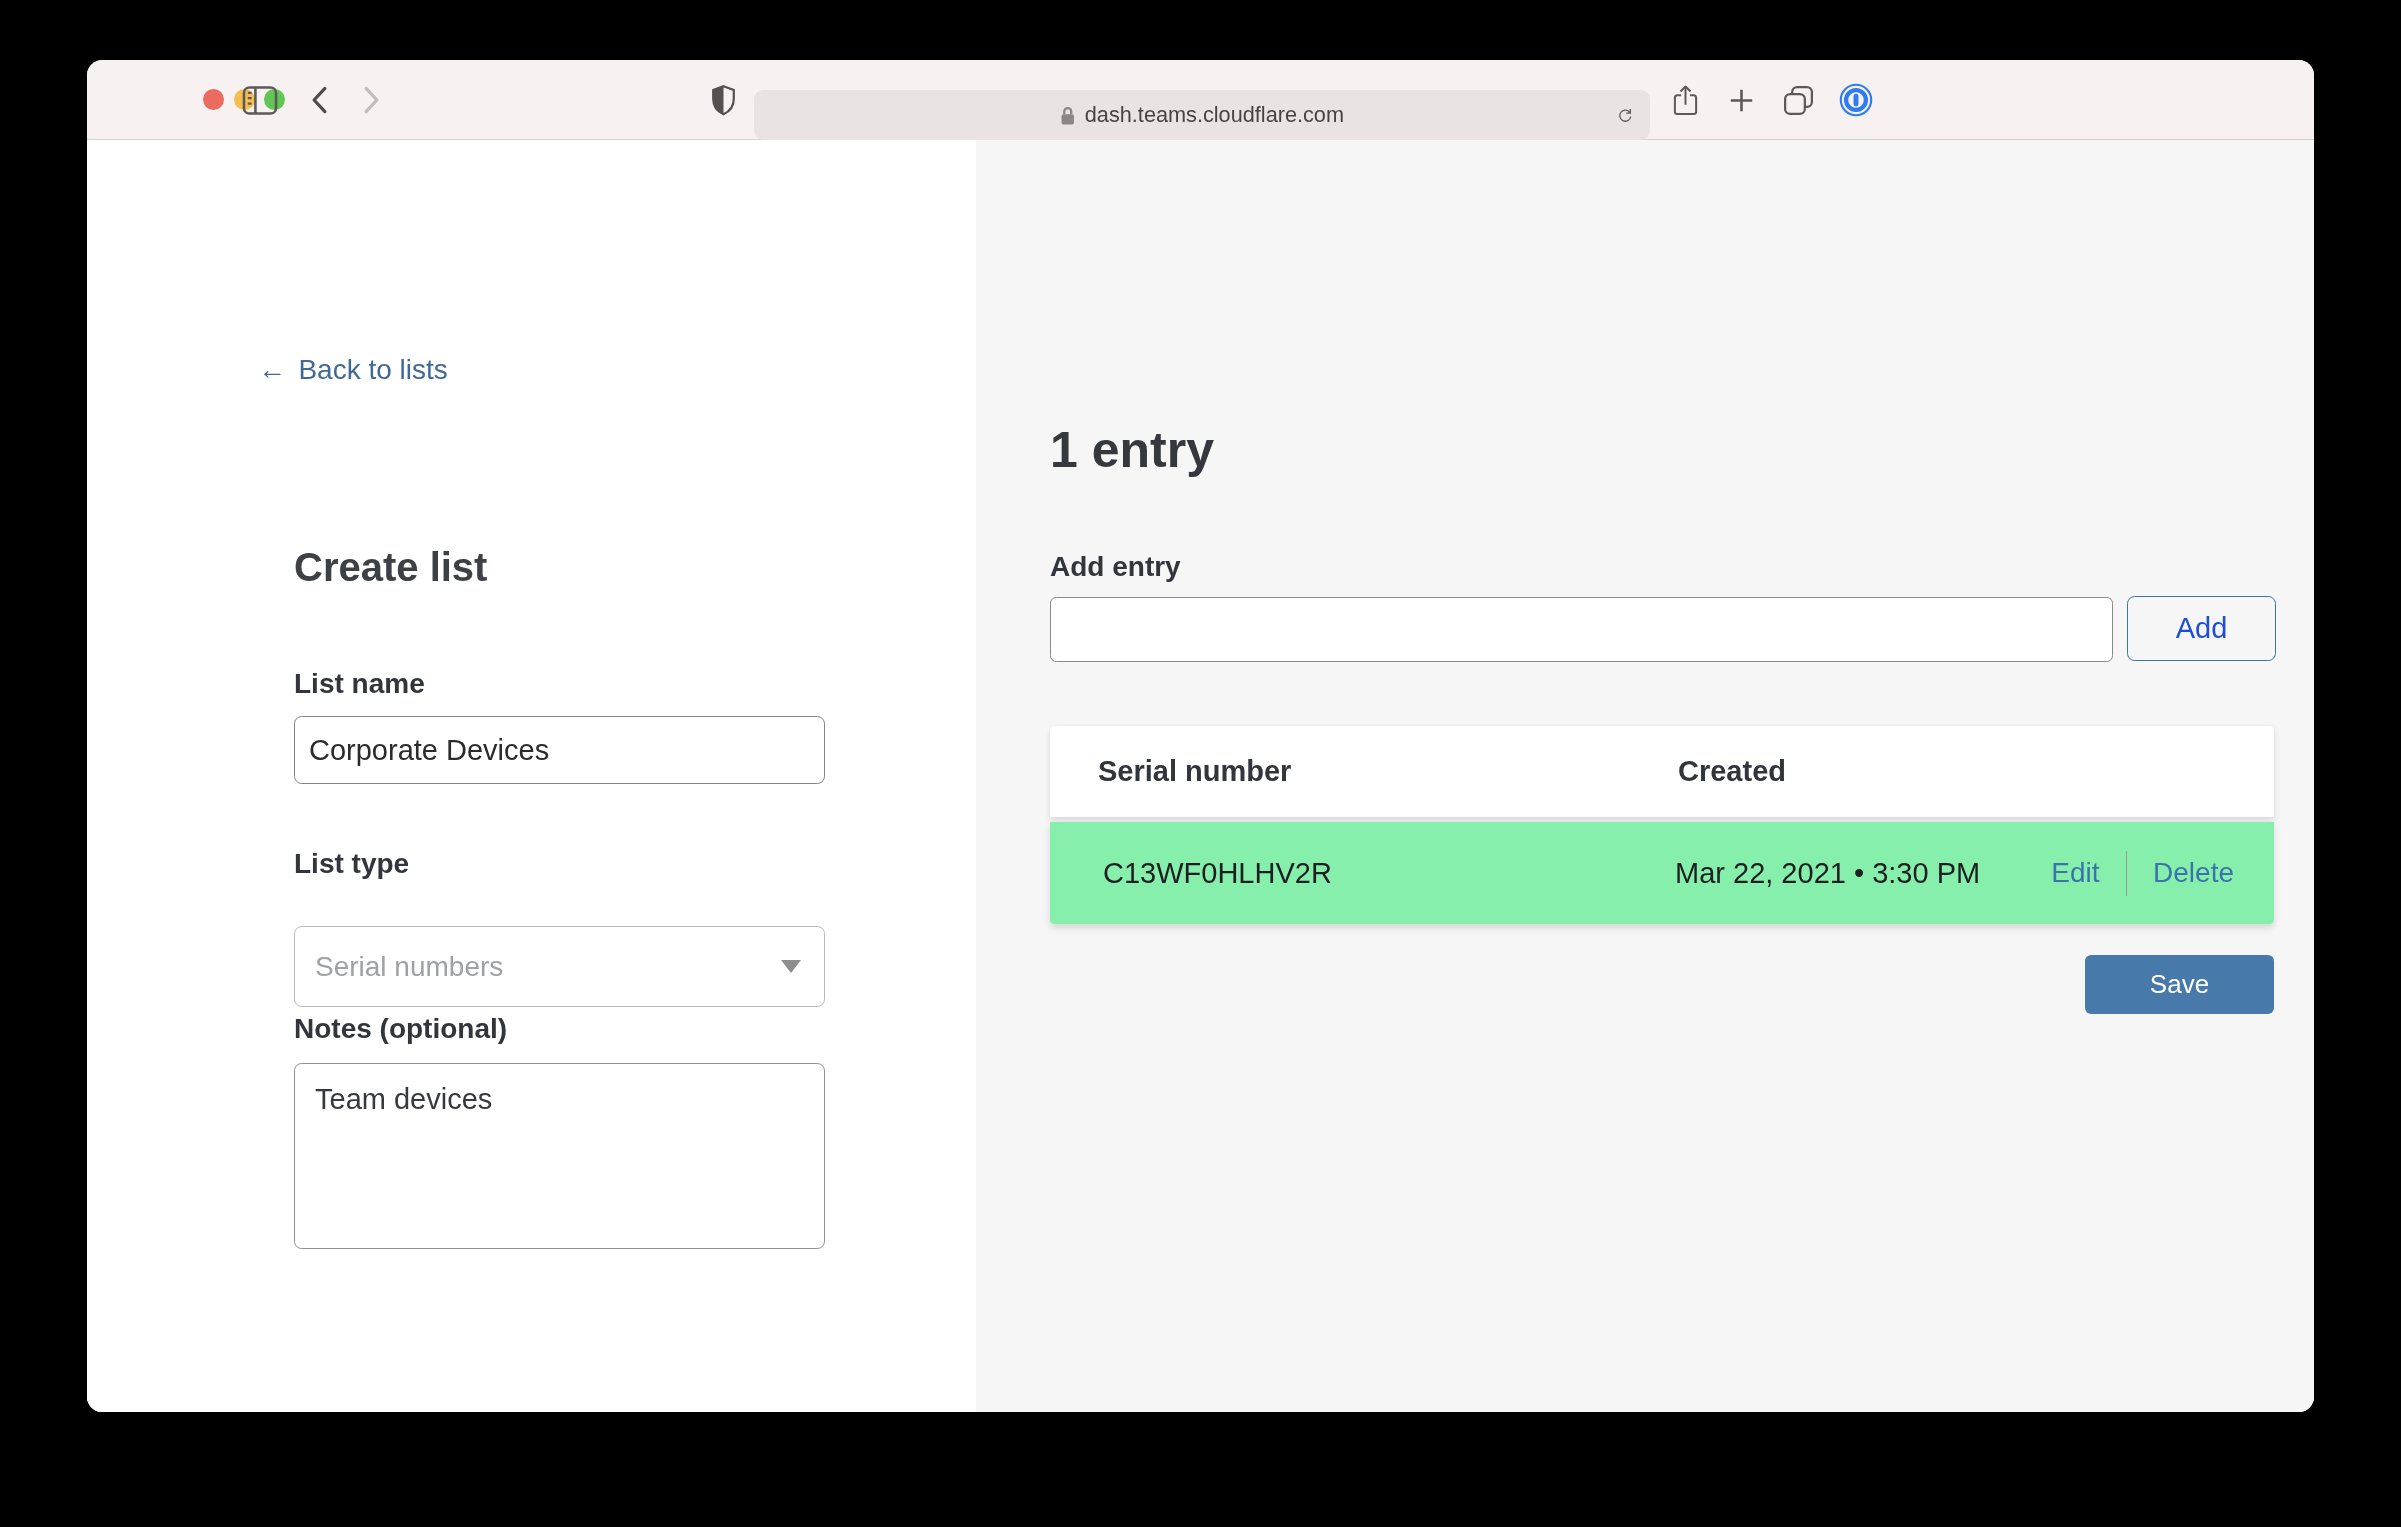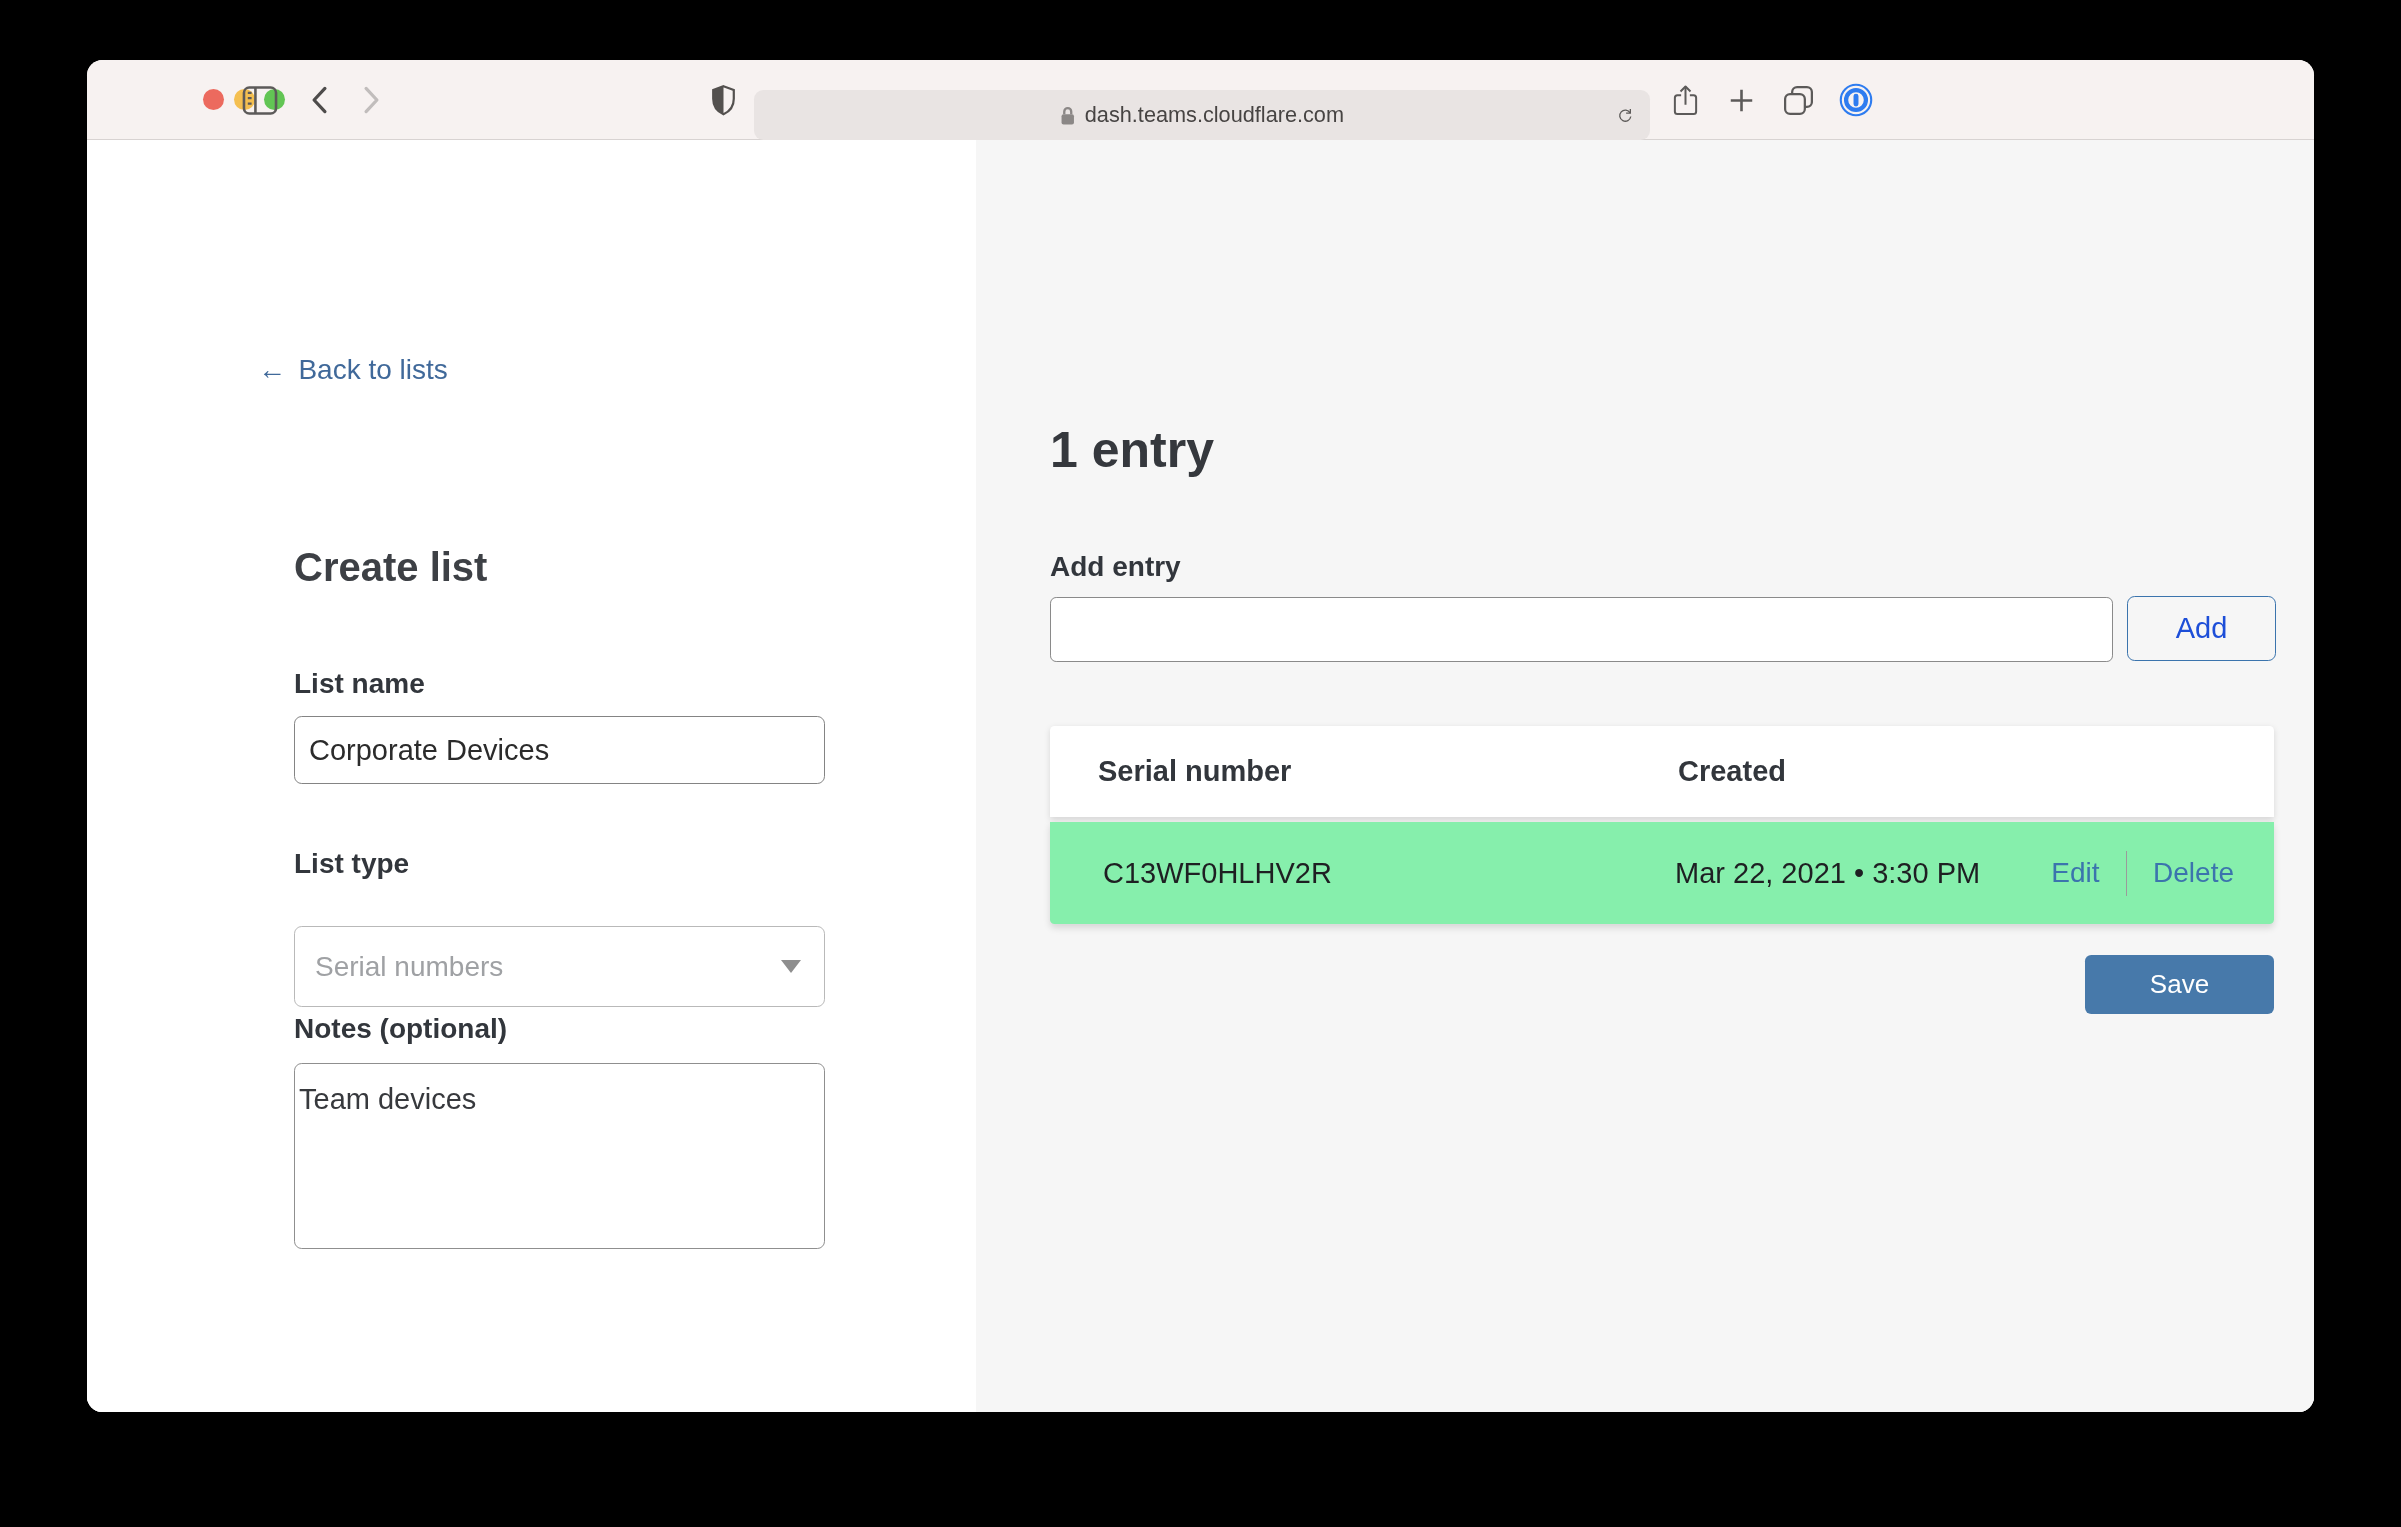--- a/index.html
+++ b/index.html
@@ -35,21 +35,21 @@
   .text-input{position:absolute;left:207px;width:531px;height:68px;box-sizing:border-box;
               border:1.5px solid #848484;border-radius:7.7px;background:#fff;padding:0 14px;
               font-size:29px;color:#2b2b2b;font-family:Liberation Sans, sans-serif;outline:none;}
   .select{position:absolute;left:207px;top:786px;width:531px;height:81px;box-sizing:border-box;
           border:1.5px solid #b9b9b9;border-radius:7.7px;background:#fff;display:flex;
           align-items:center;justify-content:space-between;padding:0 23px 0 20px;cursor:pointer;}
   .select .ph{font-size:28px;color:#9fa1a4;}
   .caret{width:0;height:0;border-left:10px solid transparent;border-right:10px solid transparent;
          border-top:13px solid #8e8e8e;}
   .textarea{position:absolute;left:207px;top:923px;width:531px;height:186px;box-sizing:border-box;
-            border:1.5px solid #8f8f8f;border-radius:7.7px;background:#fff;padding:17px 4px;
+            border:1.5px solid #8f8f8f;border-radius:7.7px;background:#fff;padding:17px 20px;
             font-size:29px;color:#37393d;font-family:inherit;resize:none;outline:none;line-height:1.3;}
 
   
   .entries-heading{position:absolute;left:963px;top:281px;font-size:50px;font-weight:600;color:#35383d;}
   .add-label{position:absolute;left:963px;top:411px;font-size:28px;font-weight:700;color:#32363c;}
   .add-input{position:absolute;left:963px;top:457px;width:1063px;height:65px;box-sizing:border-box;
              border:1.5px solid #8a8a8a;border-radius:6.2px;background:#fff;padding:0 18.6px;
              font-size:29px;font-family:inherit;outline:none;}
   .add-btn{position:absolute;left:2040px;top:456px;width:149px;height:65px;box-sizing:border-box;
            border:1.5px solid #3b74ad;border-radius:7.7px;background:transparent;color:#1d4ed8;

